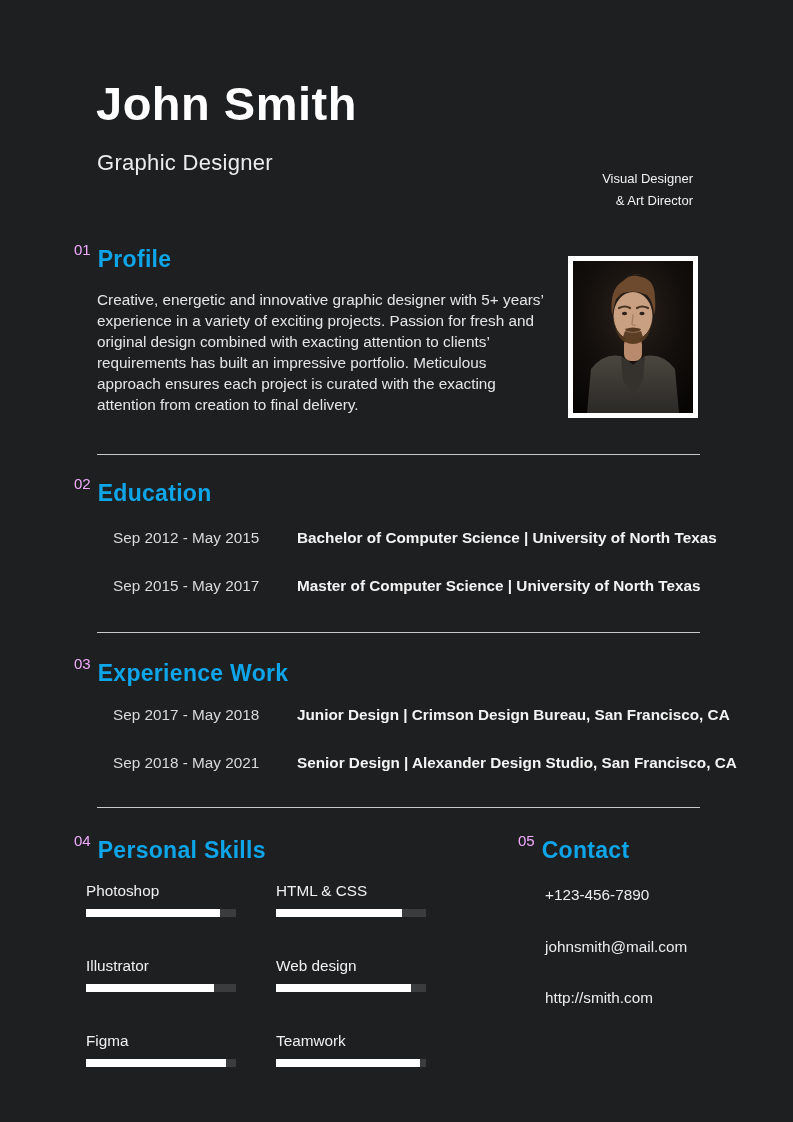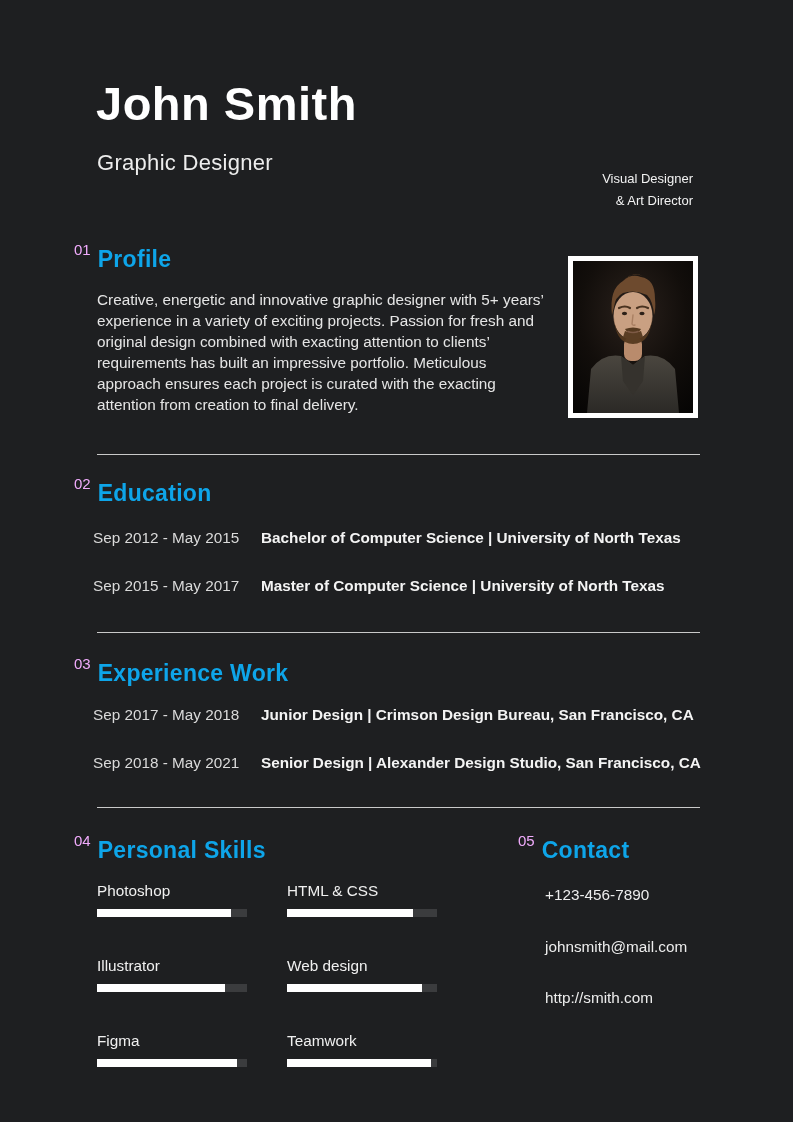--- a/index.html
+++ b/index.html
@@ -47,31 +47,31 @@
   }
   .photo-frame svg { display: block; width: 120px; height: 152px; }
 
   
   .divider { position: absolute; left: 97px; width: 603px; height: 1px; background: #c9c9c9; }
   .divider-1 { top: 454px; }
   .divider-2 { top: 632px; }
   .divider-3 { top: 807px; }
 
   
-  .t-row { position: absolute; left: 93px; display: flex; white-space: nowrap; }
+  .t-row { position: absolute; left: 113px; display: flex; white-space: nowrap; gap: 16px; }
   .t-dates { width: 152px; flex: 0 0 152px; font-size: 15.3px; color: #dadada; margin-right: 16px; }
   .t-detail { font-size: 15.3px; font-weight: 700; color: #f4f4f4; }
   .edu-row-0 { top: 529px; }
   .edu-row-1 { top: 577px; }
   .exp-row-0 { top: 706px; }
   .exp-row-1 { top: 754px; }
 
   
   .skills-grid {
-    position: absolute; left: 97px; top: 882px;
+    position: absolute; left: 86px; top: 882px;
     display: grid; grid-template-columns: 150px 150px;
     column-gap: 60px; row-gap: 23px; gap: 40px;
   }
   .skill-label { font-size: 15.3px; color: #f0f0f0; }
   .skill-bar-track { margin-top: 9px; width: 150px; height: 8px; background: #3b3c3e; }
   .skill-bar-fill { height: 8px; background: #ffffff; }
 
   
   .contact-list { position: absolute; left: 545px; top: 886px; }
   .contact-item { font-size: 15.3px; color: #ededed; margin-bottom: 33.5px; white-space: nowrap; }

